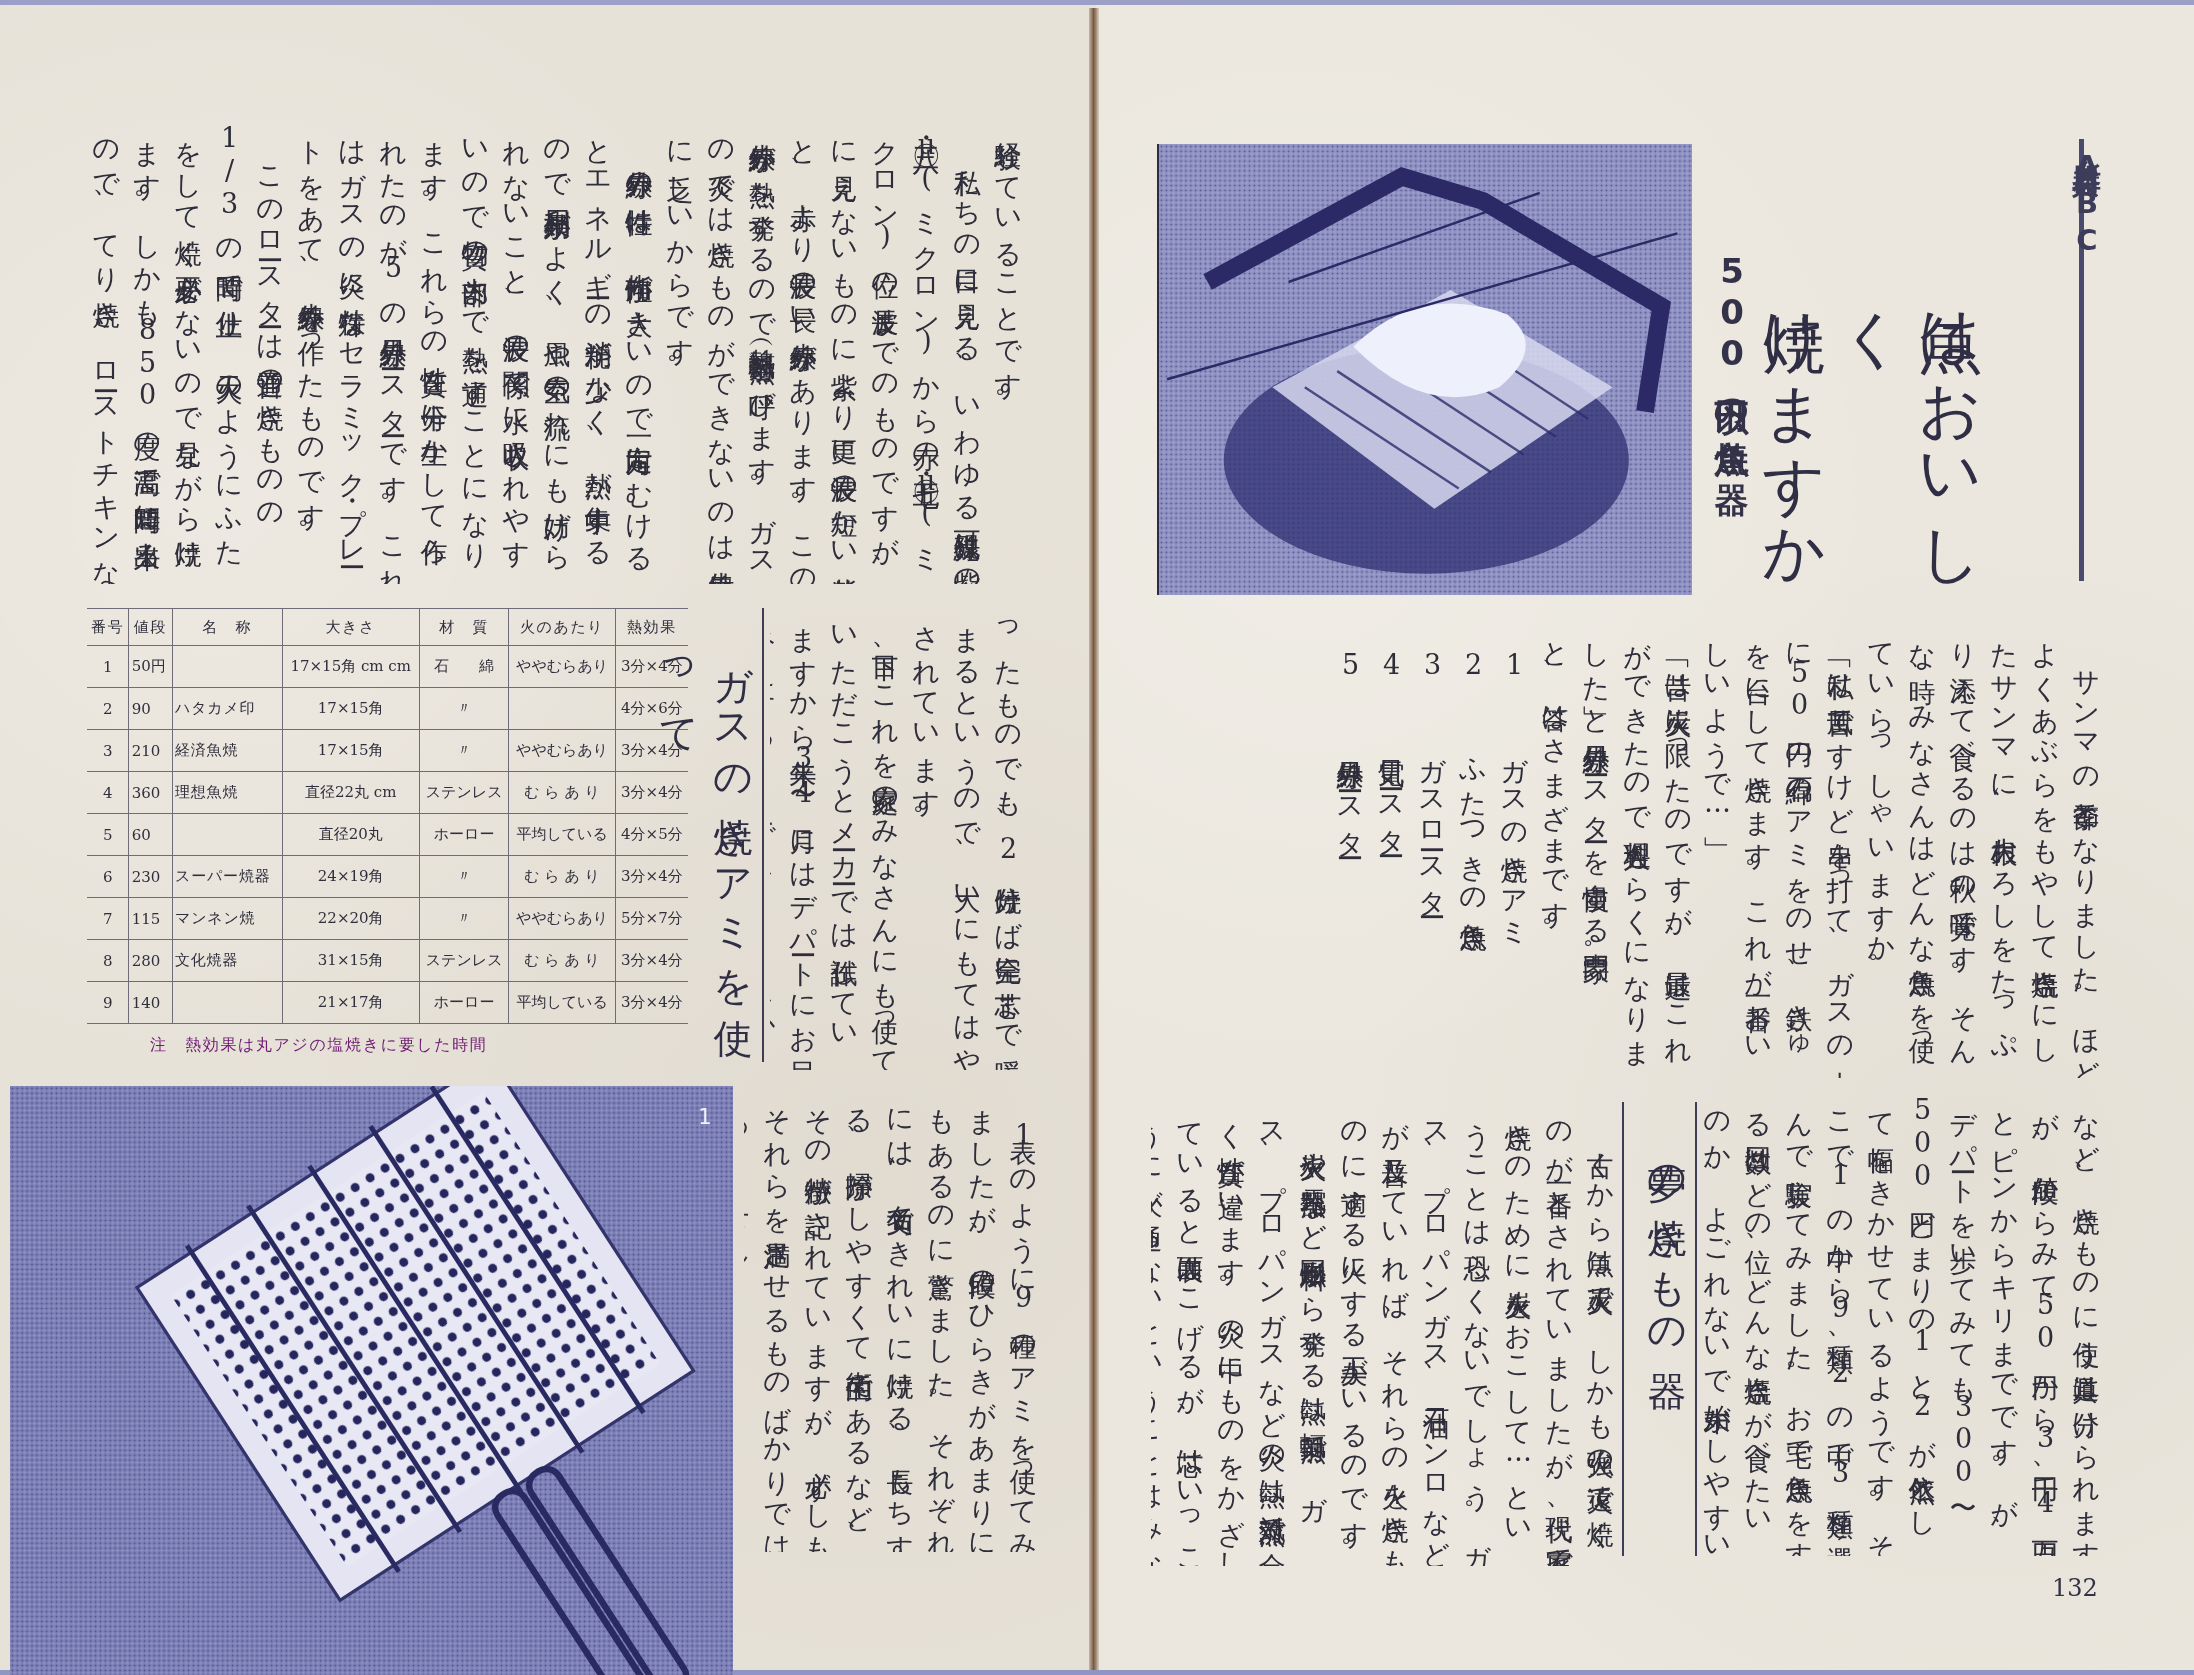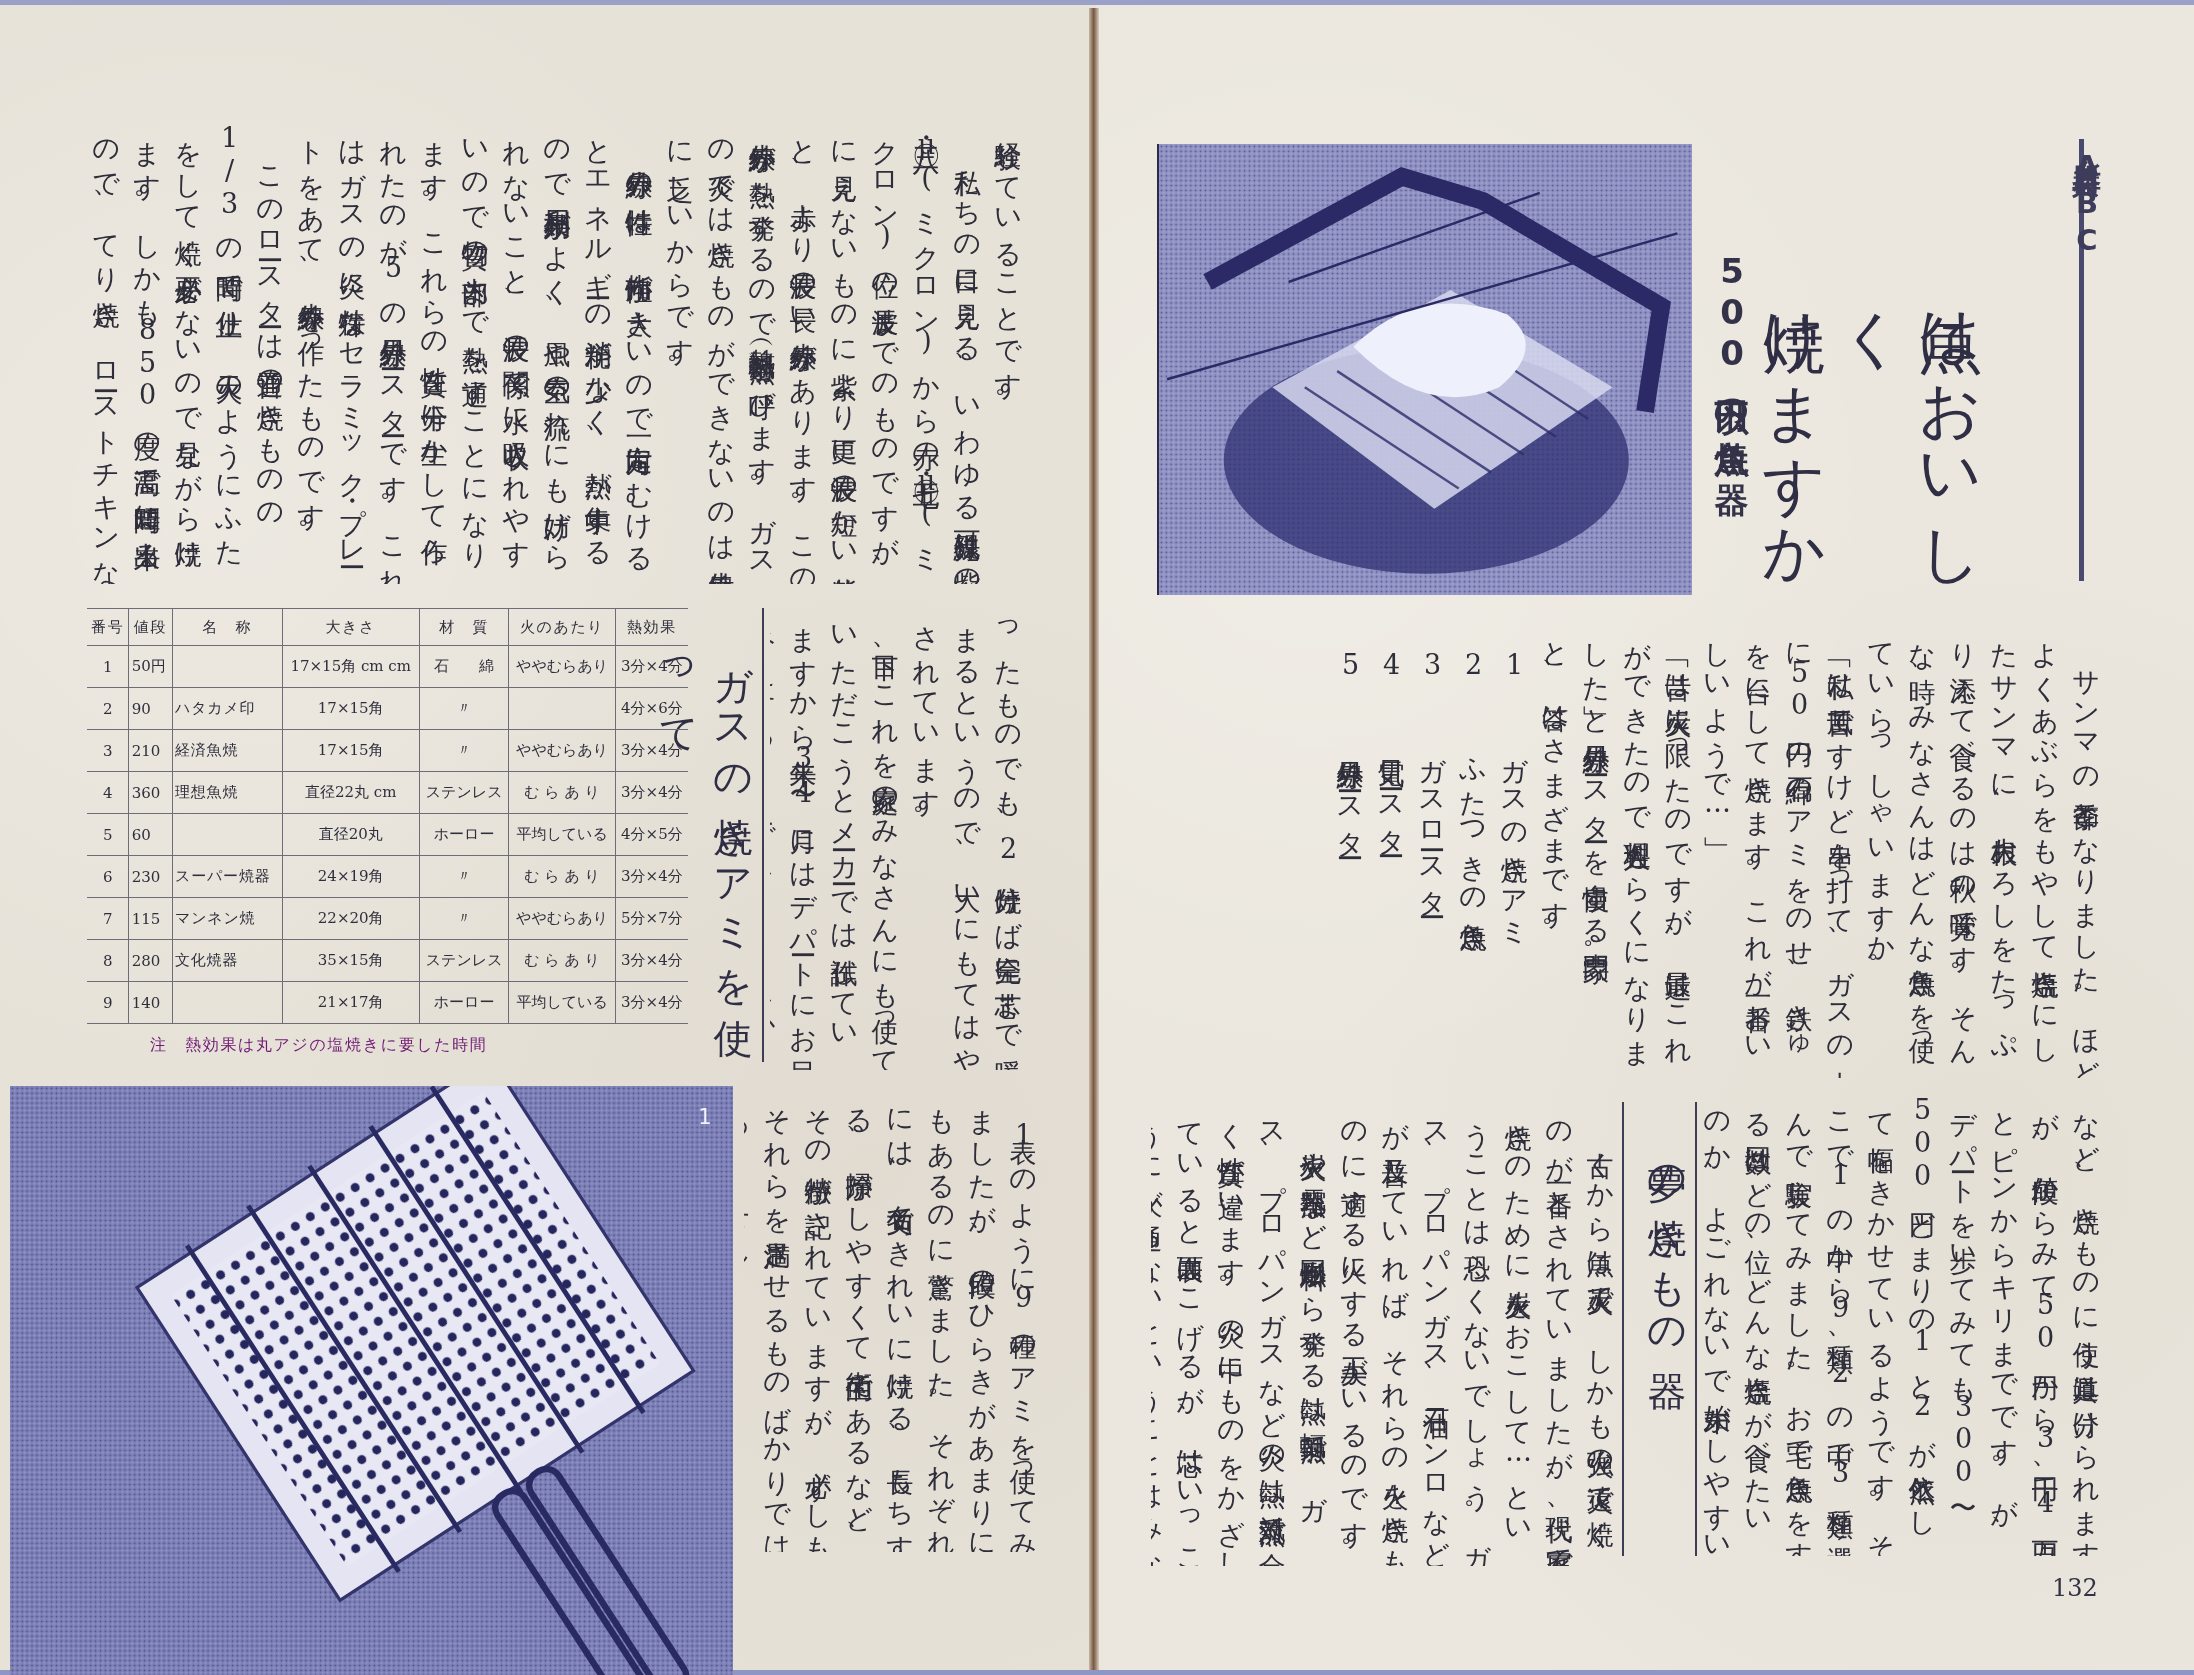--- a/index.html
+++ b/index.html
@@ -271,21 +271,21 @@
           <td class="name">マンネン焼</td>
           <td>22×20角</td>
           <td>〃</td>
           <td>ややむらあり</td>
           <td>5分×7分</td>
       </tr>
       <tr>
         <td>8</td>
           <td class="price">280</td>
           <td class="name">文化焼器</td>
-          <td>35×15角</td>
+          <td>31×15角</td>
           <td>ステンレス</td>
           <td>む ら あ り</td>
           <td>3分×4分</td>
       </tr>
       <tr>
         <td>9</td>
           <td class="price">140</td>
           <td class="name"></td>
           <td>21×17角</td>
           <td>ホーロー</td>

